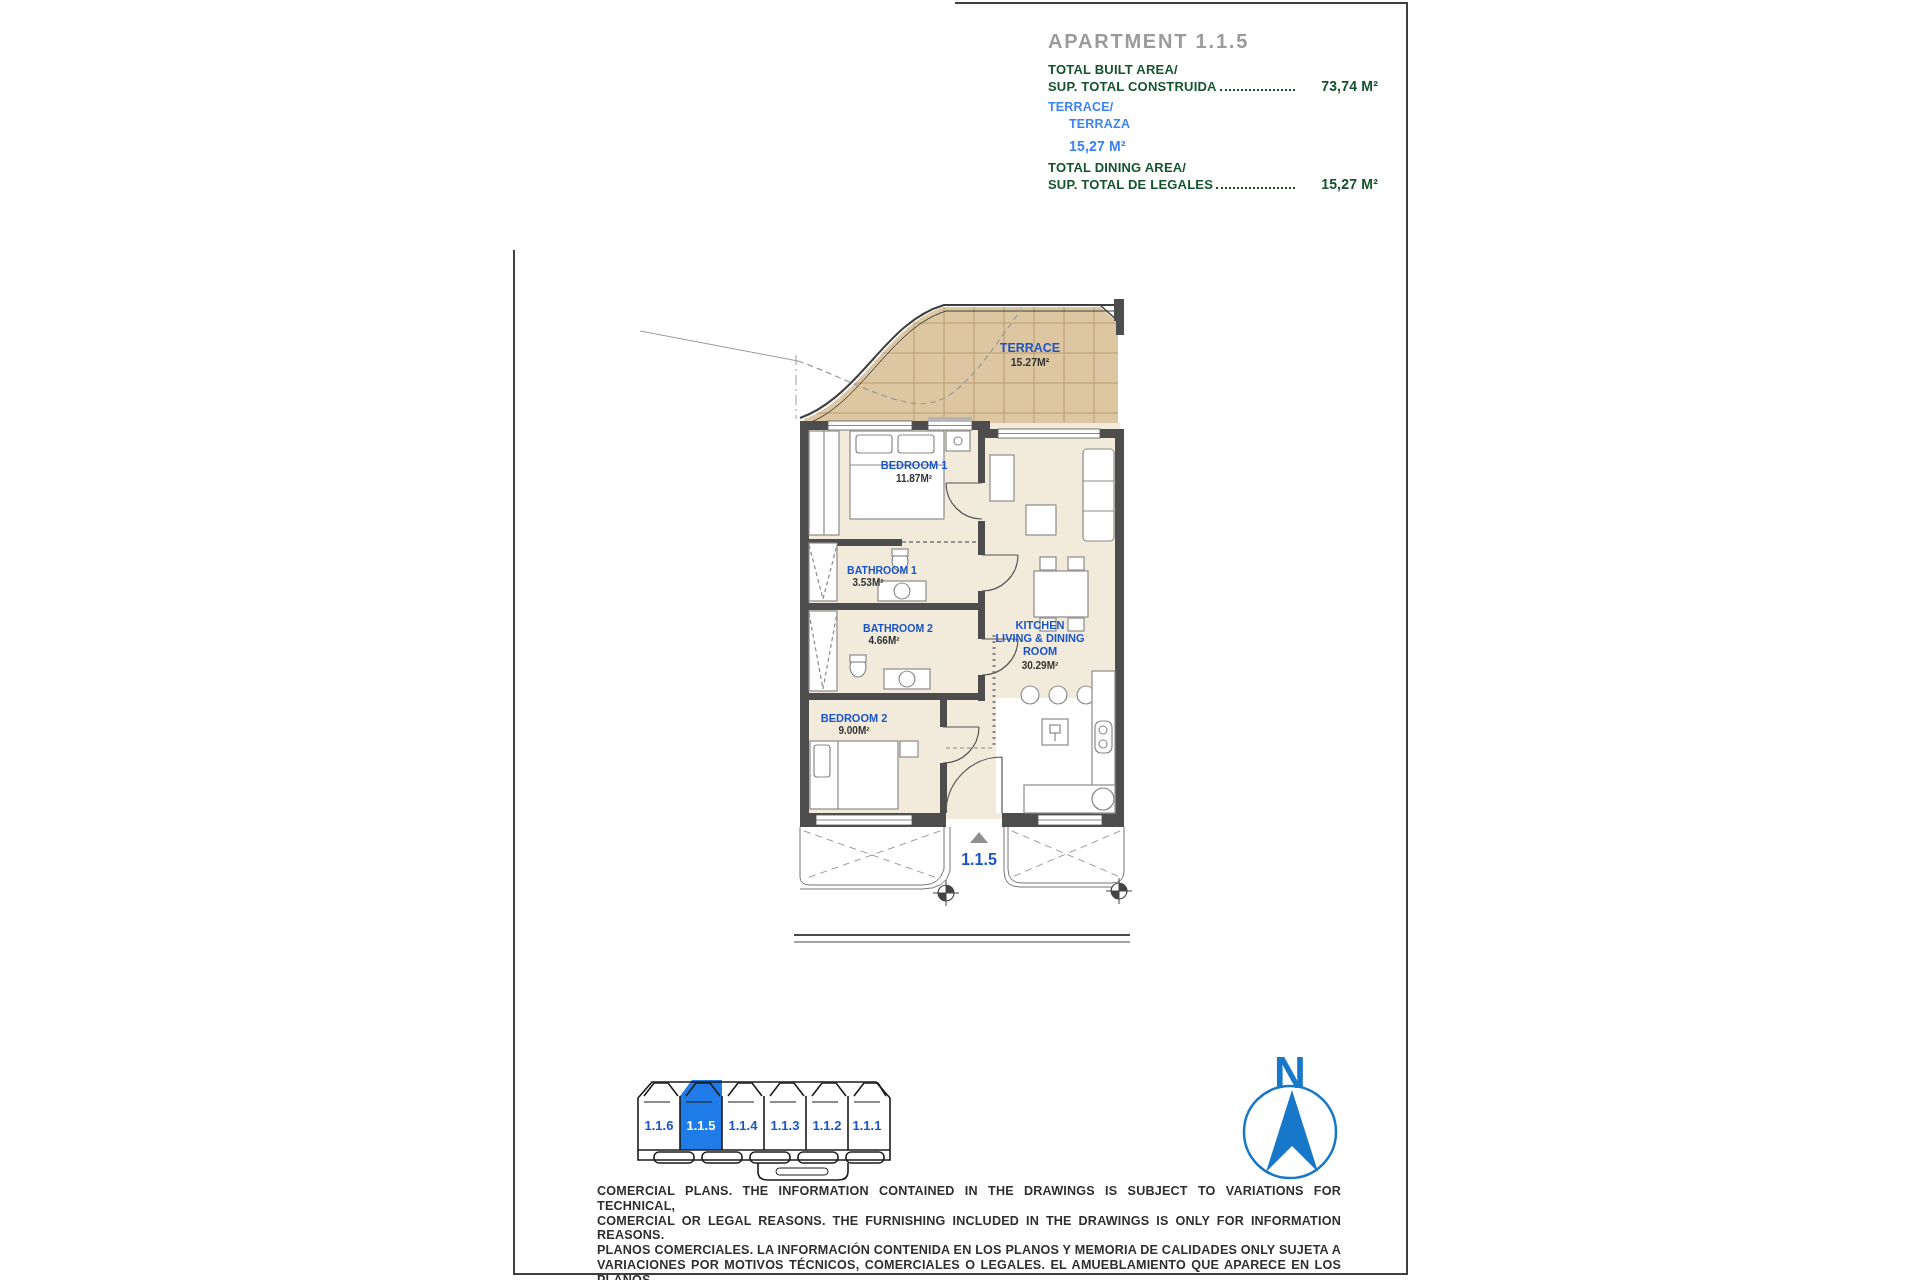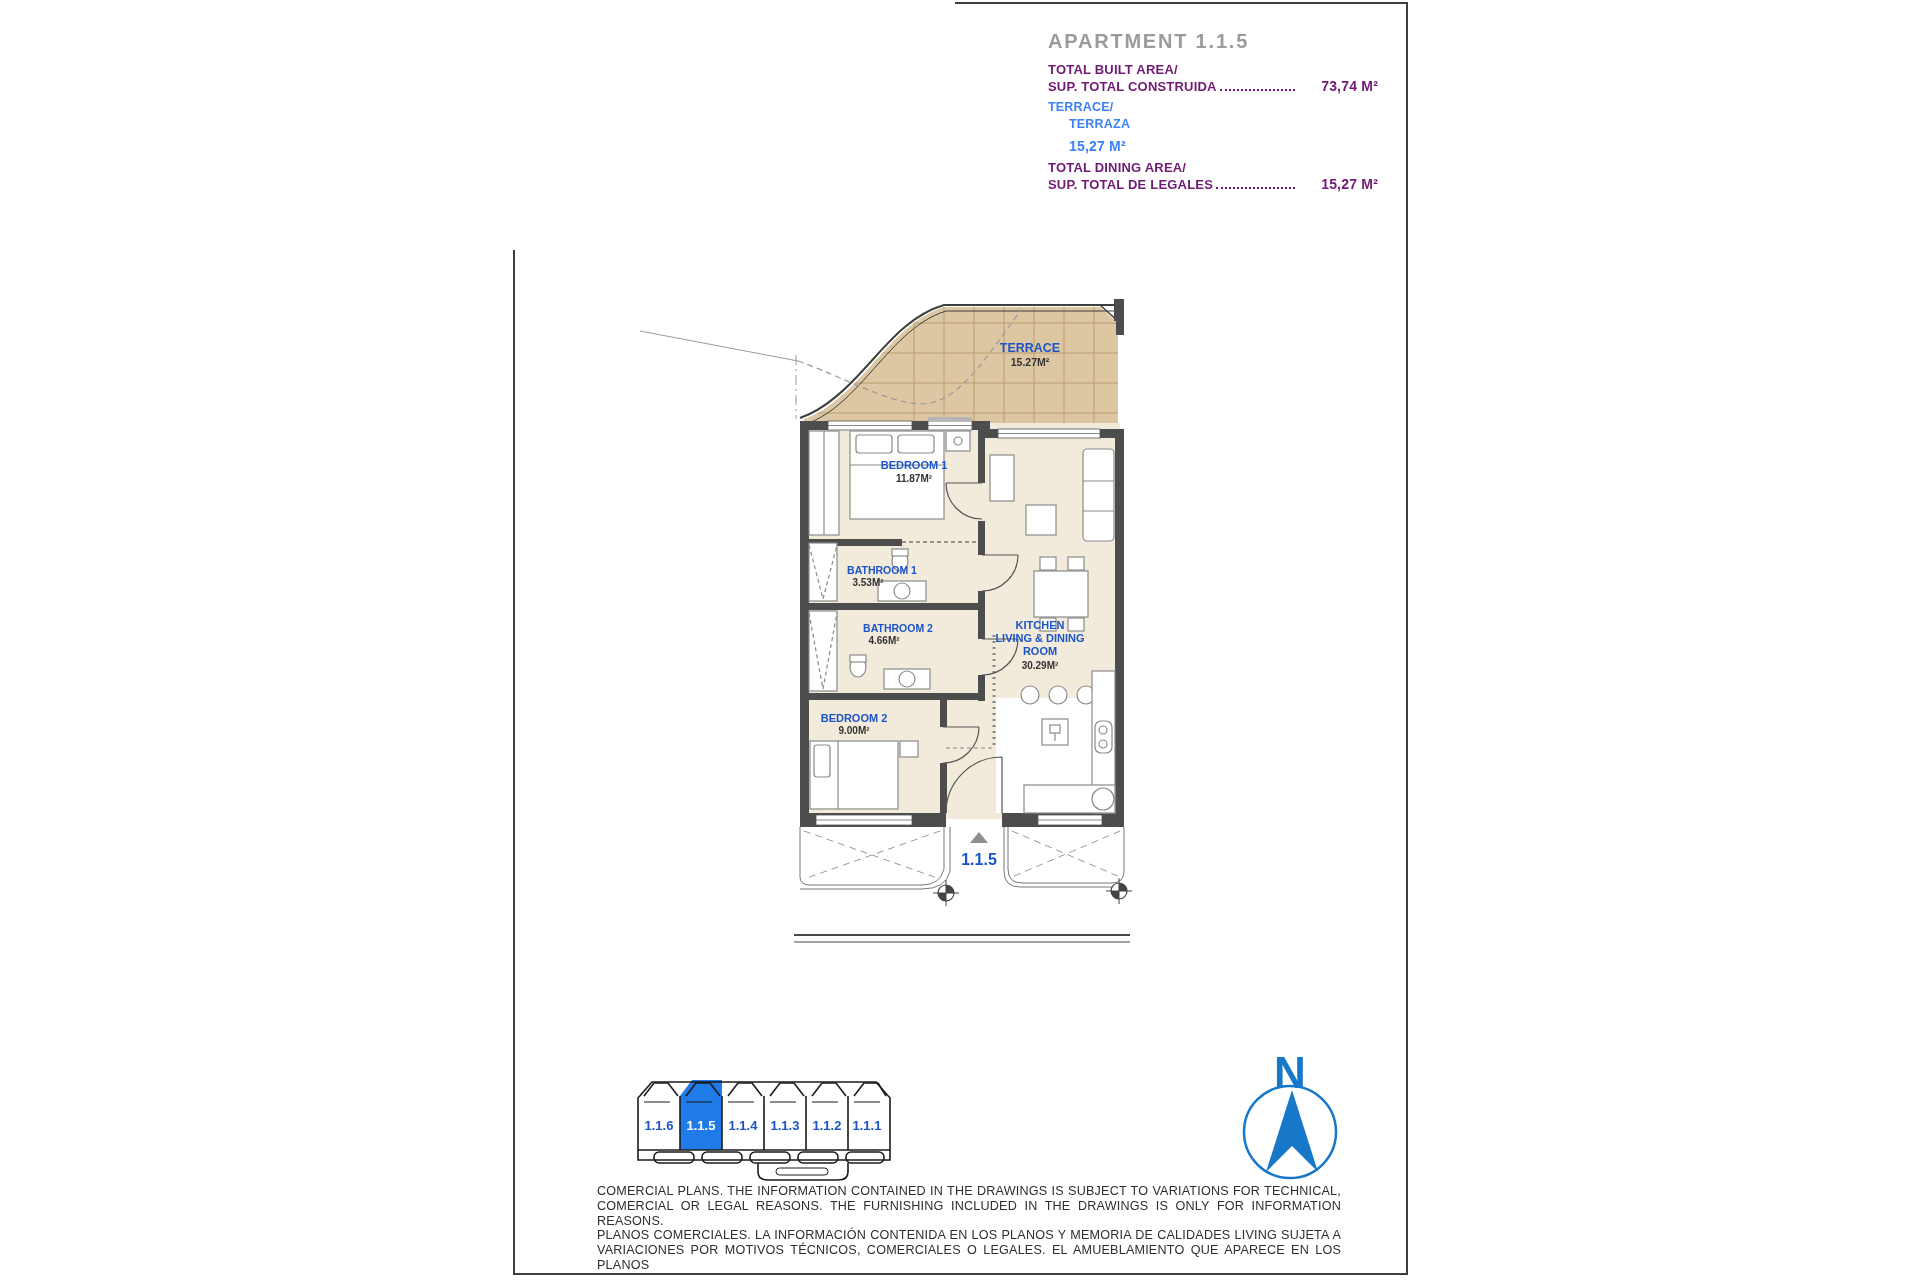--- a/index.html
+++ b/index.html
@@ -9,25 +9,25 @@
   
   .frame{position:absolute;background:#3f3f3f;}
   
   #hdr{position:absolute;left:1048px;top:30px;width:330px;}
   .hdr-title{font-size:20px;letter-spacing:1.8px;color:#9B9B9B;font-weight:bold;margin-bottom:8px;}
   .hdr-row{margin-bottom:4px;}
   .hdr-row .l1{font-size:13px;font-weight:bold;letter-spacing:.2px;line-height:17px;}
   .hdr-row .l2{display:flex;align-items:baseline;font-size:13px;font-weight:bold;letter-spacing:.2px;line-height:17px;}
   .hdr-row .dots{flex:1;border-bottom:2px dotted currentColor;margin:0 5px 3px 3px;height:1px;}
   .hdr-row .val{font-size:14px;font-weight:bold;white-space:nowrap;margin-left:21px;}
-  .row-primary{color:#701a75;}
+  .row-primary{color:#14532d;}
   .row-secondary{color:#3b82f6;}
   
   #disc{position:absolute;left:597px;top:1184px;width:744px;color:#2E2E2E;}
-  #disc .dline{font-size:12.6px;font-weight:normal;line-height:14.8px;letter-spacing:.2px;
+  #disc .dline{font-size:12.6px;font-weight:bold;line-height:14.8px;letter-spacing:.2px;
                text-align:justify;text-align-last:justify;white-space:normal;}
   svg text{font-family:"Liberation Sans",sans-serif;}
   .room-name{fill:#1A54C8;font-weight:bold;}
   .room-area{fill:#333333;font-weight:bold;}
 </style>
 </head>
 <body>
 
 <div id="canvas">
 
@@ -295,18 +295,18 @@
 
   <svg class="abs" style="left:1240px;top:1044px;" width="100" height="140" viewBox="0 0 100 140">
     <text x="50" y="44" font-size="44" font-weight="bold" fill="#1777C8" text-anchor="middle" font-family="DejaVu Serif, serif">N</text>
     <circle cx="50" cy="88" r="46" stroke="#1777C8" stroke-width="2.5" fill="none"></circle>
     <polygon points="52,46 78,128 52,102 26,128" fill="#1777C8"></polygon>
   </svg>
 
   <div id="disc">
     <div class="dline">COMERCIAL PLANS. THE INFORMATION CONTAINED IN THE DRAWINGS IS SUBJECT TO VARIATIONS FOR TECHNICAL,</div>
     <div class="dline">COMERCIAL OR LEGAL REASONS. THE FURNISHING INCLUDED IN THE DRAWINGS IS ONLY FOR INFORMATION REASONS.</div>
-    <div class="dline">PLANOS COMERCIALES. LA INFORMACIÓN CONTENIDA EN LOS PLANOS Y MEMORIA DE CALIDADES LIVING SUJETA A</div>
+    <div class="dline">PLANOS COMERCIALES. LA INFORMACIÓN CONTENIDA EN LOS PLANOS Y MEMORIA DE CALIDADES ONLY SUJETA A</div>
     <div class="dline">VARIACIONES POR MOTIVOS TÉCNICOS, COMERCIALES O LEGALES. EL AMUEBLAMIENTO QUE APARECE EN LOS PLANOS</div>
 
   </div>
 
 </div>
 
 </body></html>

